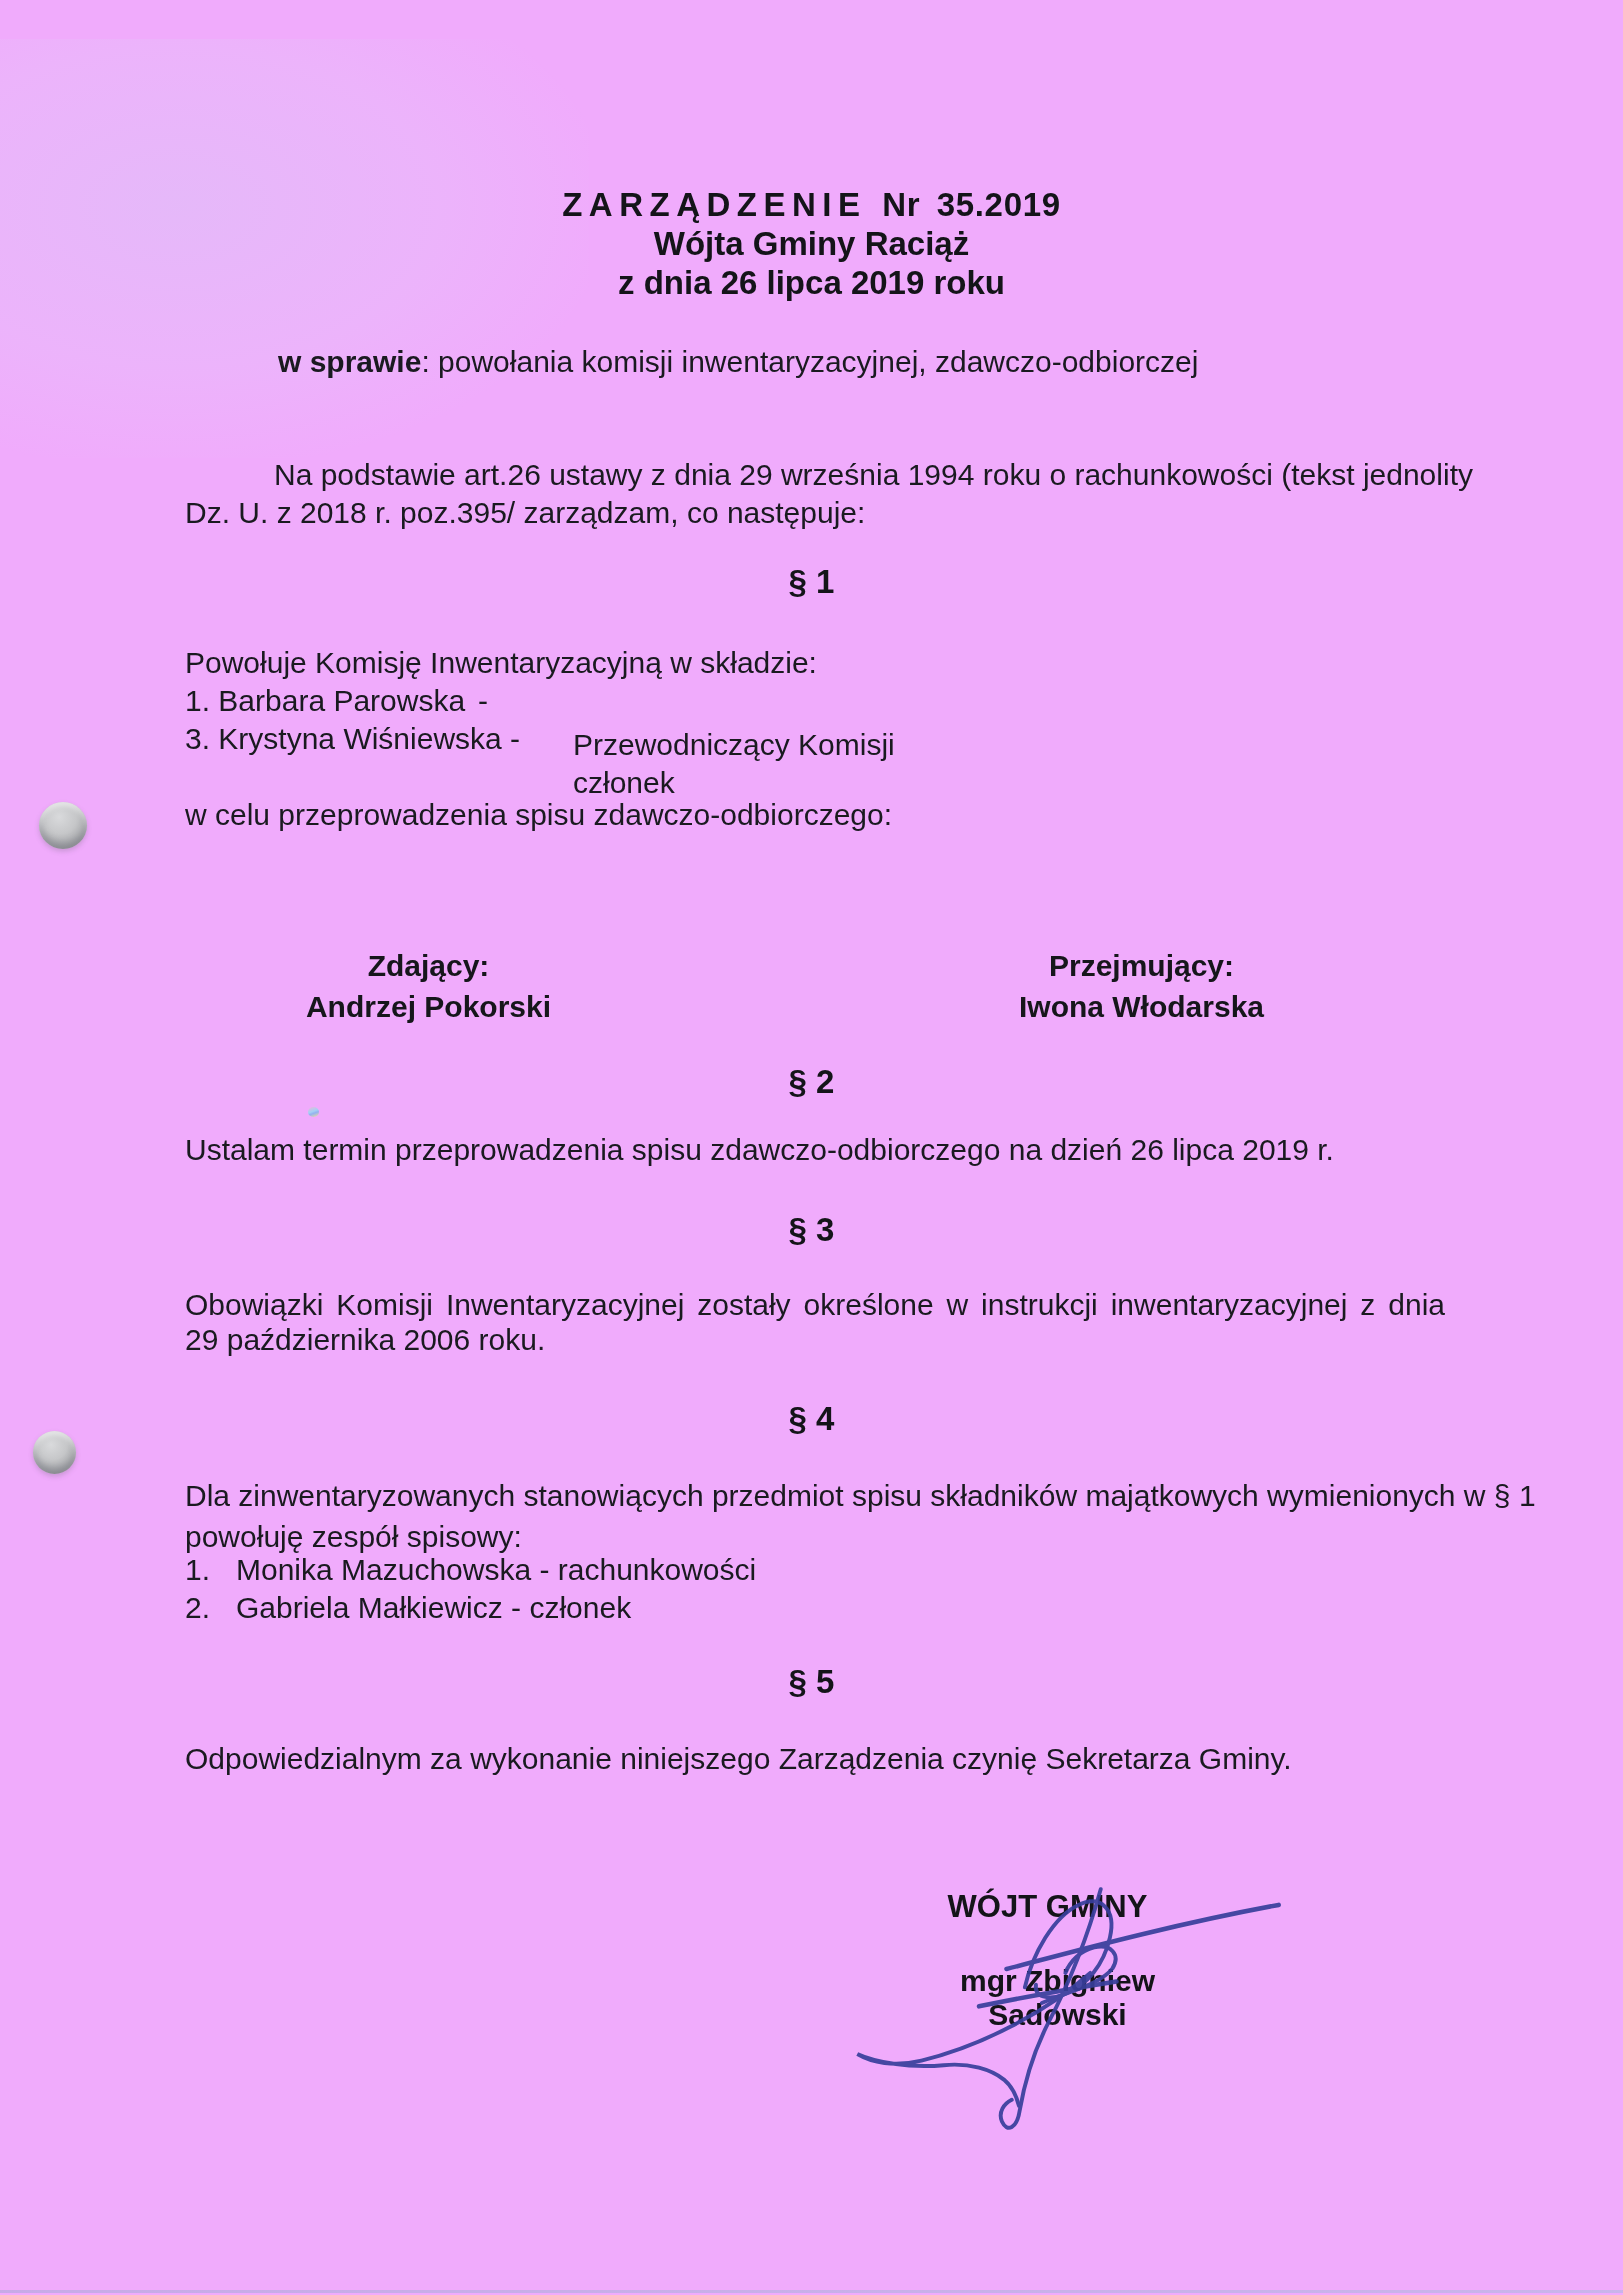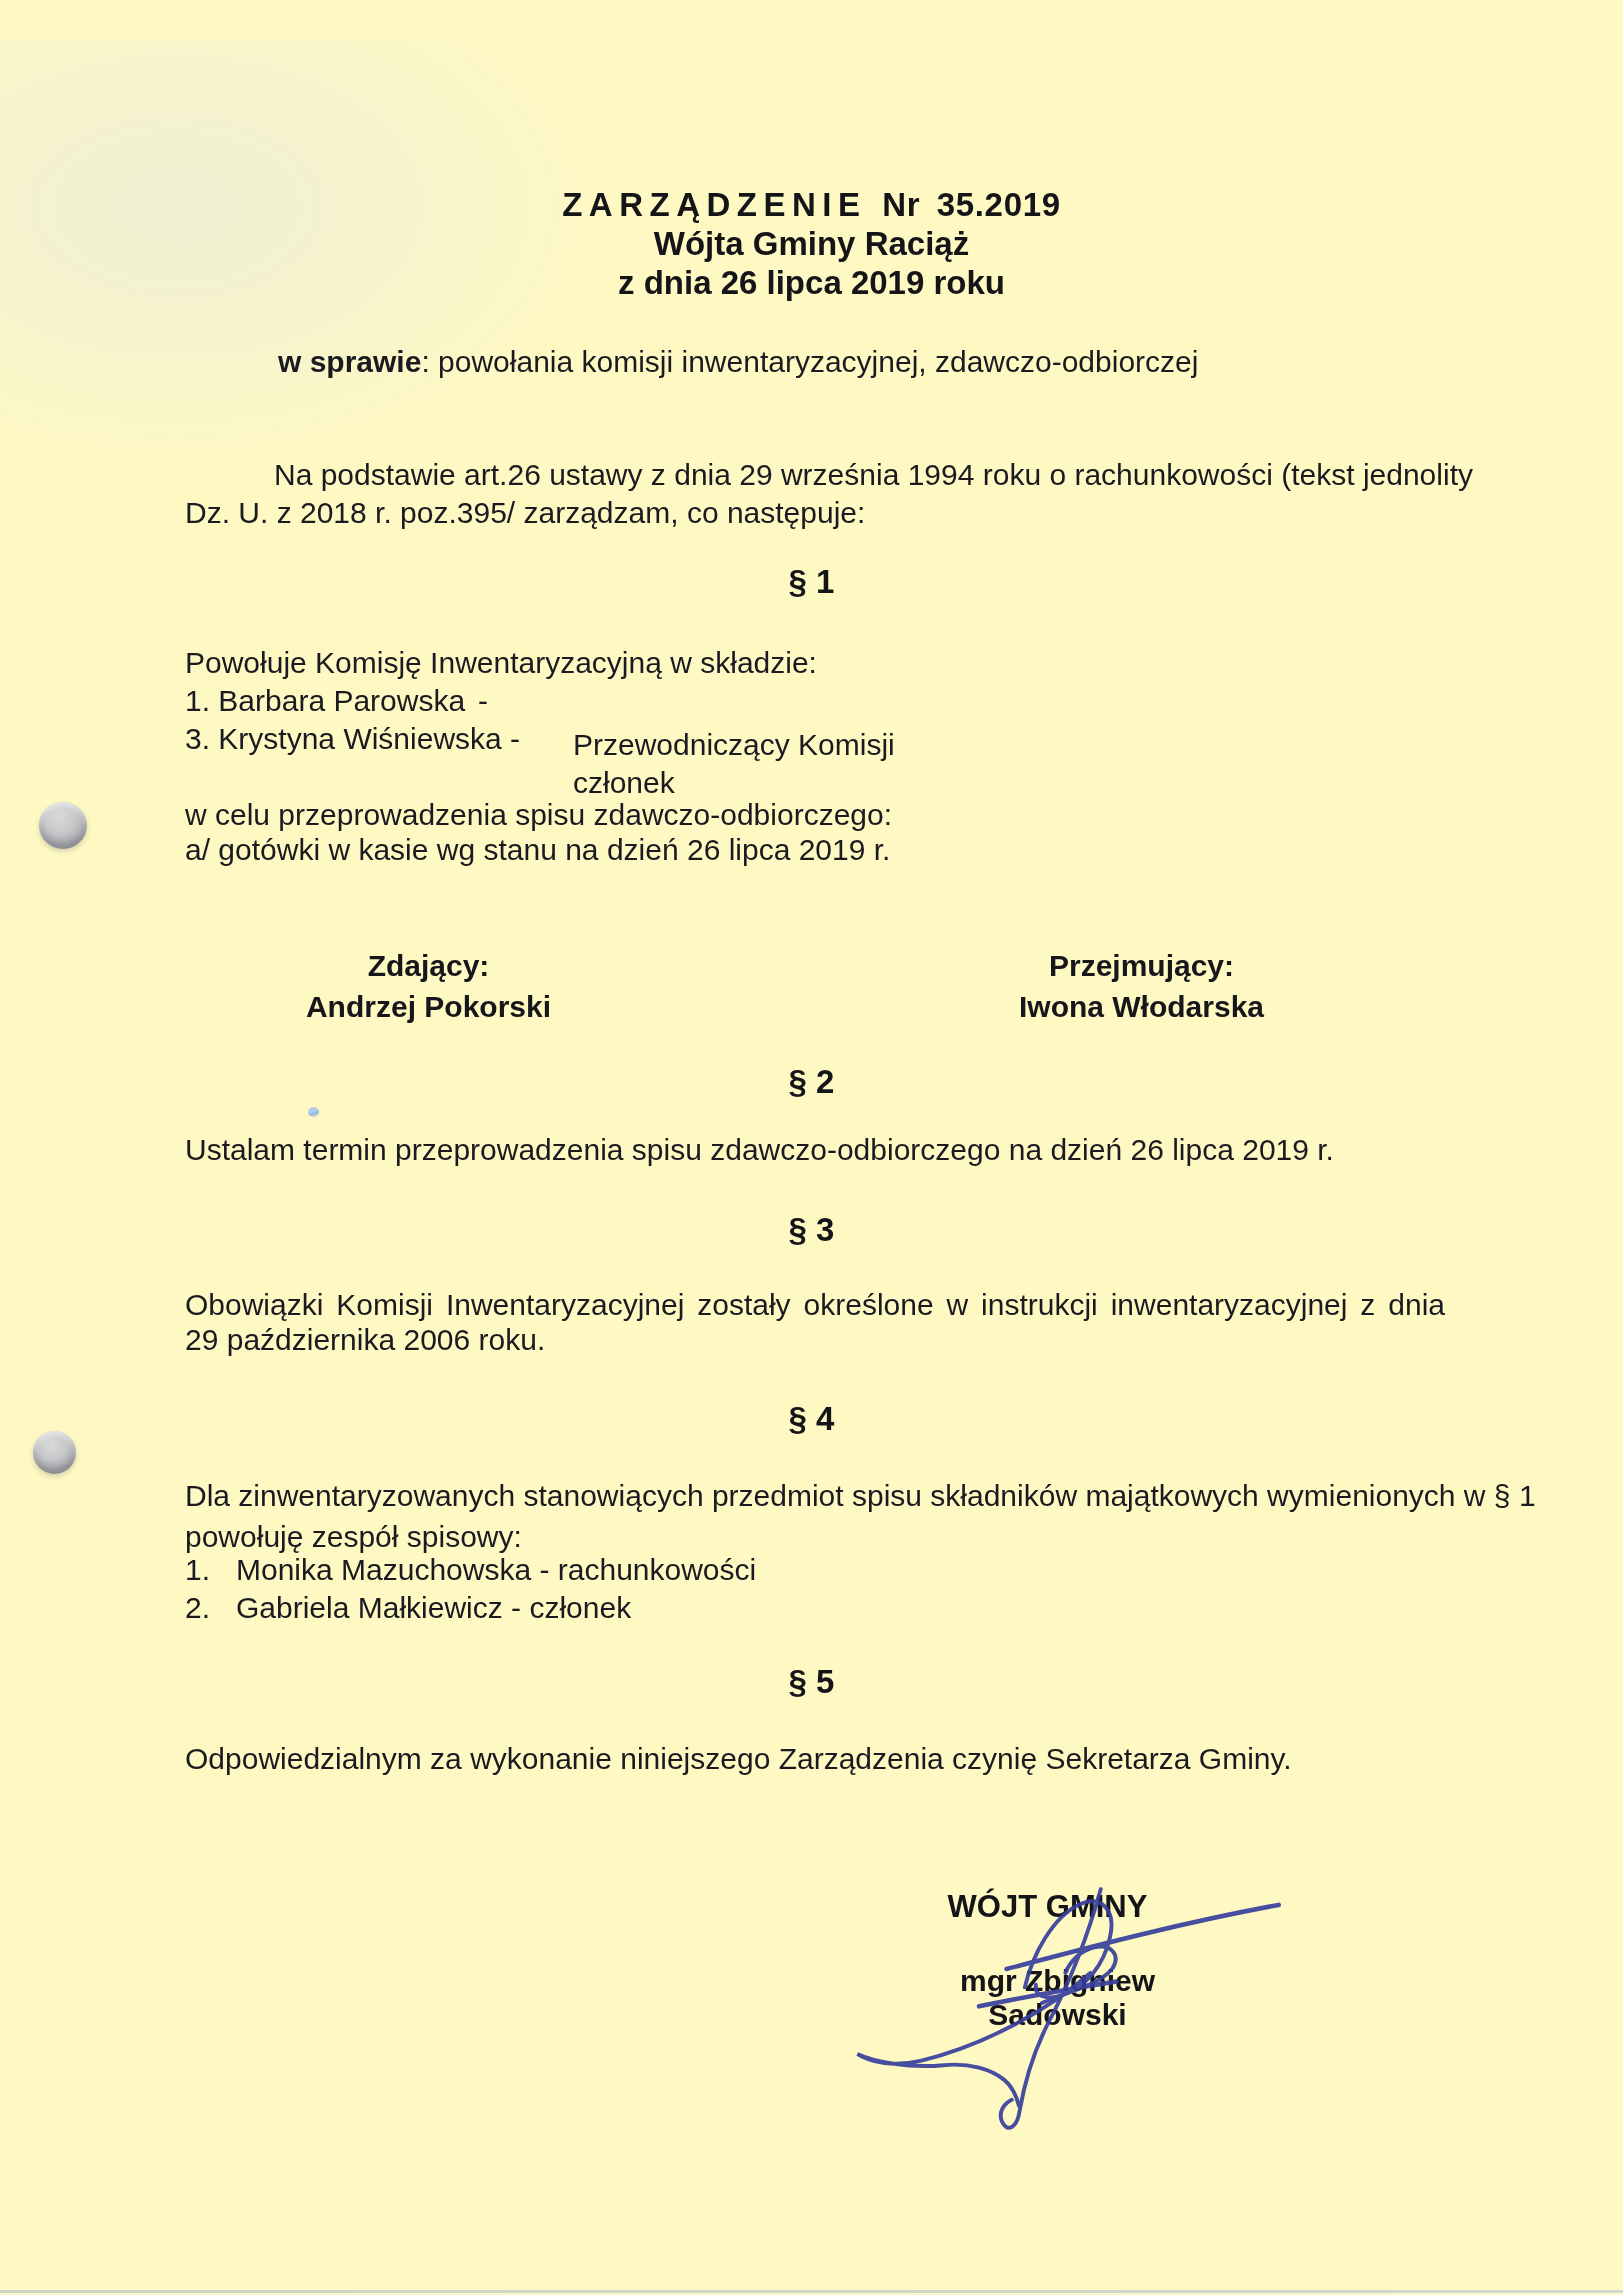--- a/index.html
+++ b/index.html
@@ -1,20 +1,20 @@
 <!DOCTYPE html>
 <html lang="pl" style="font-size:10.5px"><head>
 <meta charset="utf-8">
 <title>Document</title>
 <style>
   html,body{margin:0;padding:0;background:#e8e8e8;}
   .page{
     position:relative;
     width:1623px;height:2295px;
-    background:#fef9c3;
+    background:#f0abfc;
     overflow:hidden;
     font-family:"Liberation Sans", sans-serif;
     color:#17171c;
   }
   .abs{position:absolute;}
   .body-text{font-size:30px;line-height:38px;color:#1a1a20;}
   .centered{left:0;width:1623px;text-align:center;}
   
   .scan-tint{
     left:0;top:39px;width:589px;height:419px;
@@ -111,21 +111,20 @@
     <span class="dash">-</span>
     <span class="role">Przewodniczący Komisji</span>
   </div>
   <div class="abs member-row row-2 body-text">
     <span>3. Krystyna Wiśniewska -</span>
     <span class="dash"></span>
     <span class="role">członek</span>
   </div>
 
   <div class="abs purpose-1 body-text">w celu przeprowadzenia spisu zdawczo-odbiorczego:</div>
-  <div class="abs purpose-2 body-text">a/ gotówki w kasie wg stanu na dzień 26 lipca 2019 r.</div>
 
   <div class="abs handover handover-left">
     <span class="line">Zdający:</span>
     <span class="line">Andrzej Pokorski</span>
   </div>
   <div class="abs handover handover-right">
     <span class="line">Przejmujący:</span>
     <span class="line">Iwona Włodarska</span>
   </div>
 

